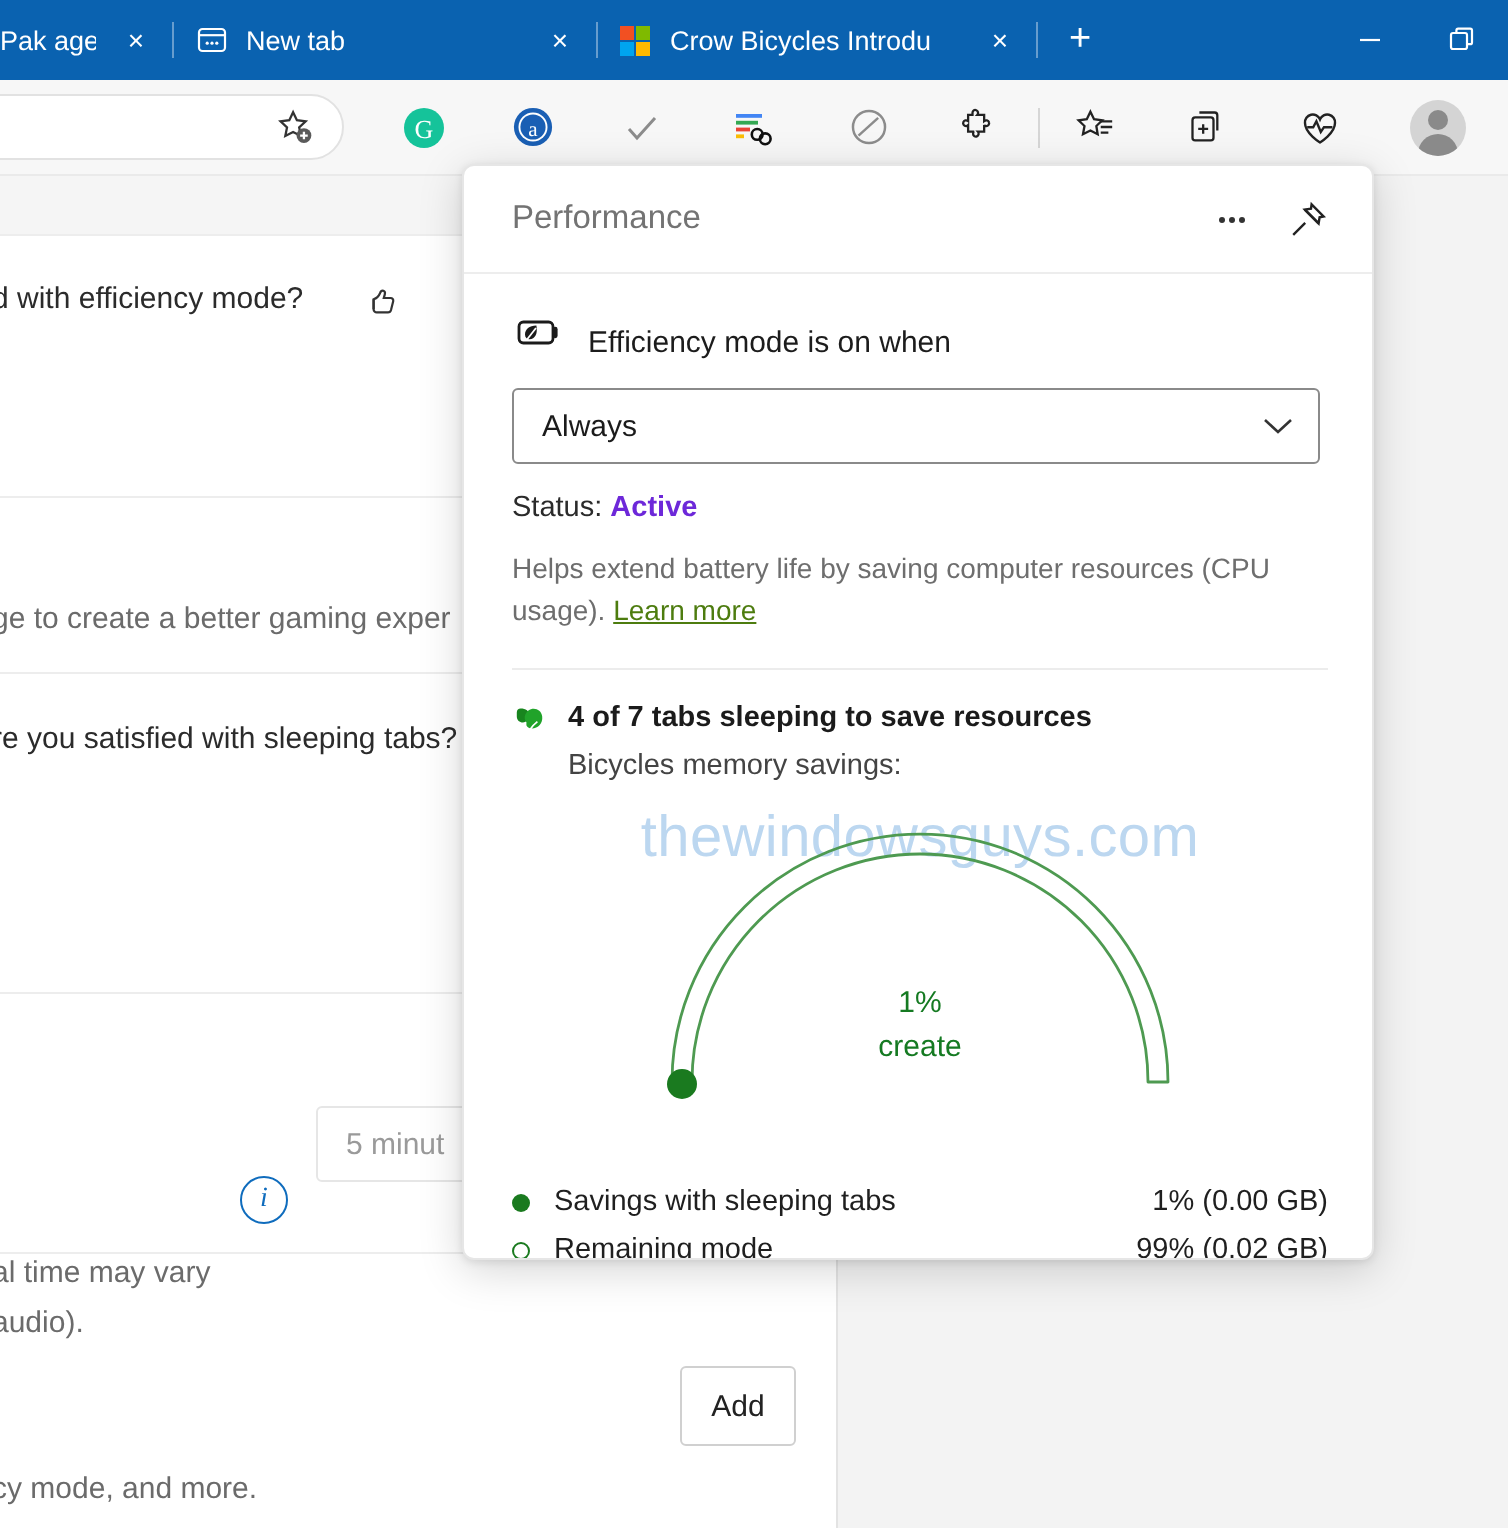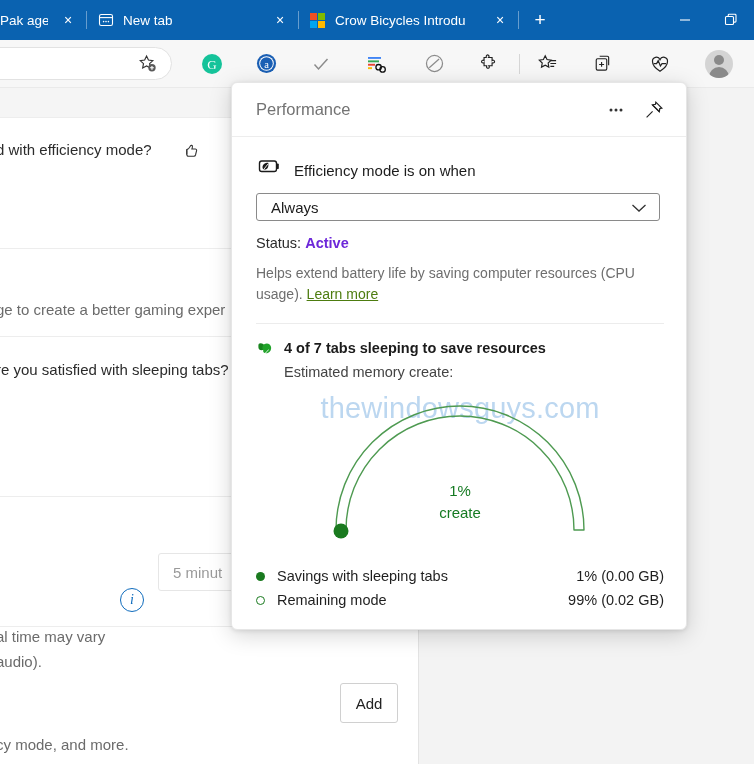--- a/index.html
+++ b/index.html
@@ -169,21 +169,21 @@
     display: flex; align-items: center; justify-content: center;
     color: #333;
   }
   .fly-body { padding: 20px 24px 0 24px; }
 
   .eff-row { display: flex; align-items: flex-end; gap: 12px; }
   .eff-label { font-size: 15px; color: #1c1c1c; }
 
   .combo {
     margin-top: 14px;
-    height: 28px; width: 404px;
+    height: 38px; width: 404px;
     border: 1px solid #8a8a8a; border-radius: 3px;
     background: #fff;
     display: flex; align-items: center;
     padding: 0 12px 0 14px;
     font-size: 15px; color: #1b1b1b; justify-content: space-between;
   }
   .combo .chev { margin-left: auto; color:#444; }
 
   .status-line { margin-top: 14px; font-size: 14.5px; color: #2b2b2b; }
   .status-value { color: #6d28d9; font-weight: 700; }
@@ -207,21 +207,21 @@
     width: 404px; text-align:center;
     font-size: 29px; color:#bcd7f0; letter-spacing: 0.2px;
     font-family:"Liberation Sans", sans-serif;
     pointer-events:none;
   }
   .gauge-center-text {
     position: absolute; left: 0; top: 96px; width: 408px;
     text-align: center; color: #157a22; font-size: 15px; line-height: 1.45;
   }
 
-  .legend { margin-top: 2px; width: 408px; }
+  .legend { margin-top: 16px; width: 408px; }
   .legend-row {
     display:flex; align-items:center; height: 24px; font-size: 14.5px; color:#1f1f1f;
   }
   .legend-dot {
     width:9px; height:9px; border-radius:50%;
     background:#1a7a1f; margin-right:12px; flex:none;
   }
   .legend-dot.hollow { background:transparent; border:1.4px solid #1a7a1f; }
   .legend-val { margin-left:auto; }
 </style>
@@ -464,21 +464,21 @@
       <div class="sleep-row">
         <span style="margin-top:1px">
           <svg width="18" height="18" viewBox="0 0 18 18">
             <path d="M2.4 4.2c0-1.1.8-1.9 1.9-1.9 2.6 0 4.4 1.2 4.4 3.6 0 1.9-1.4 3.3-3.3 3.3-1.6 0-3-1.1-3-3z" fill="#18851e"></path>
             <path d="M7.2 9.1c-1.4-1.5-1-4.3 1-5.8 2.6-2 6.5-.6 6.9 2.9.4 3.4-2 6-5.2 6-1.4 0-2.4-.7-2.7-1.6z" fill="#21a32a"></path>
             <path d="M8.4 13.6c1.2-2 2.4-3.4 4.3-4.8" stroke="#fff" stroke-width="0.9" fill="none"></path>
           </svg>
         </span>
         <div>
           <div class="sleep-title">4 of 7 tabs sleeping to save resources</div>
-          <div class="sleep-sub">Estimated memory create:</div>
+          <div class="sleep-sub">Bicycles memory savings:</div>
         </div>
       </div>
 
       <div class="gauge-wrap">
         <div class="watermark">thewindowsguys.com</div>
 
         <svg width="408" height="178" viewBox="0 0 408 178" style="position:absolute;left:0;top:0">
 
           <path d="M 80 146
                    A 124 124 0 0 1 328 146

